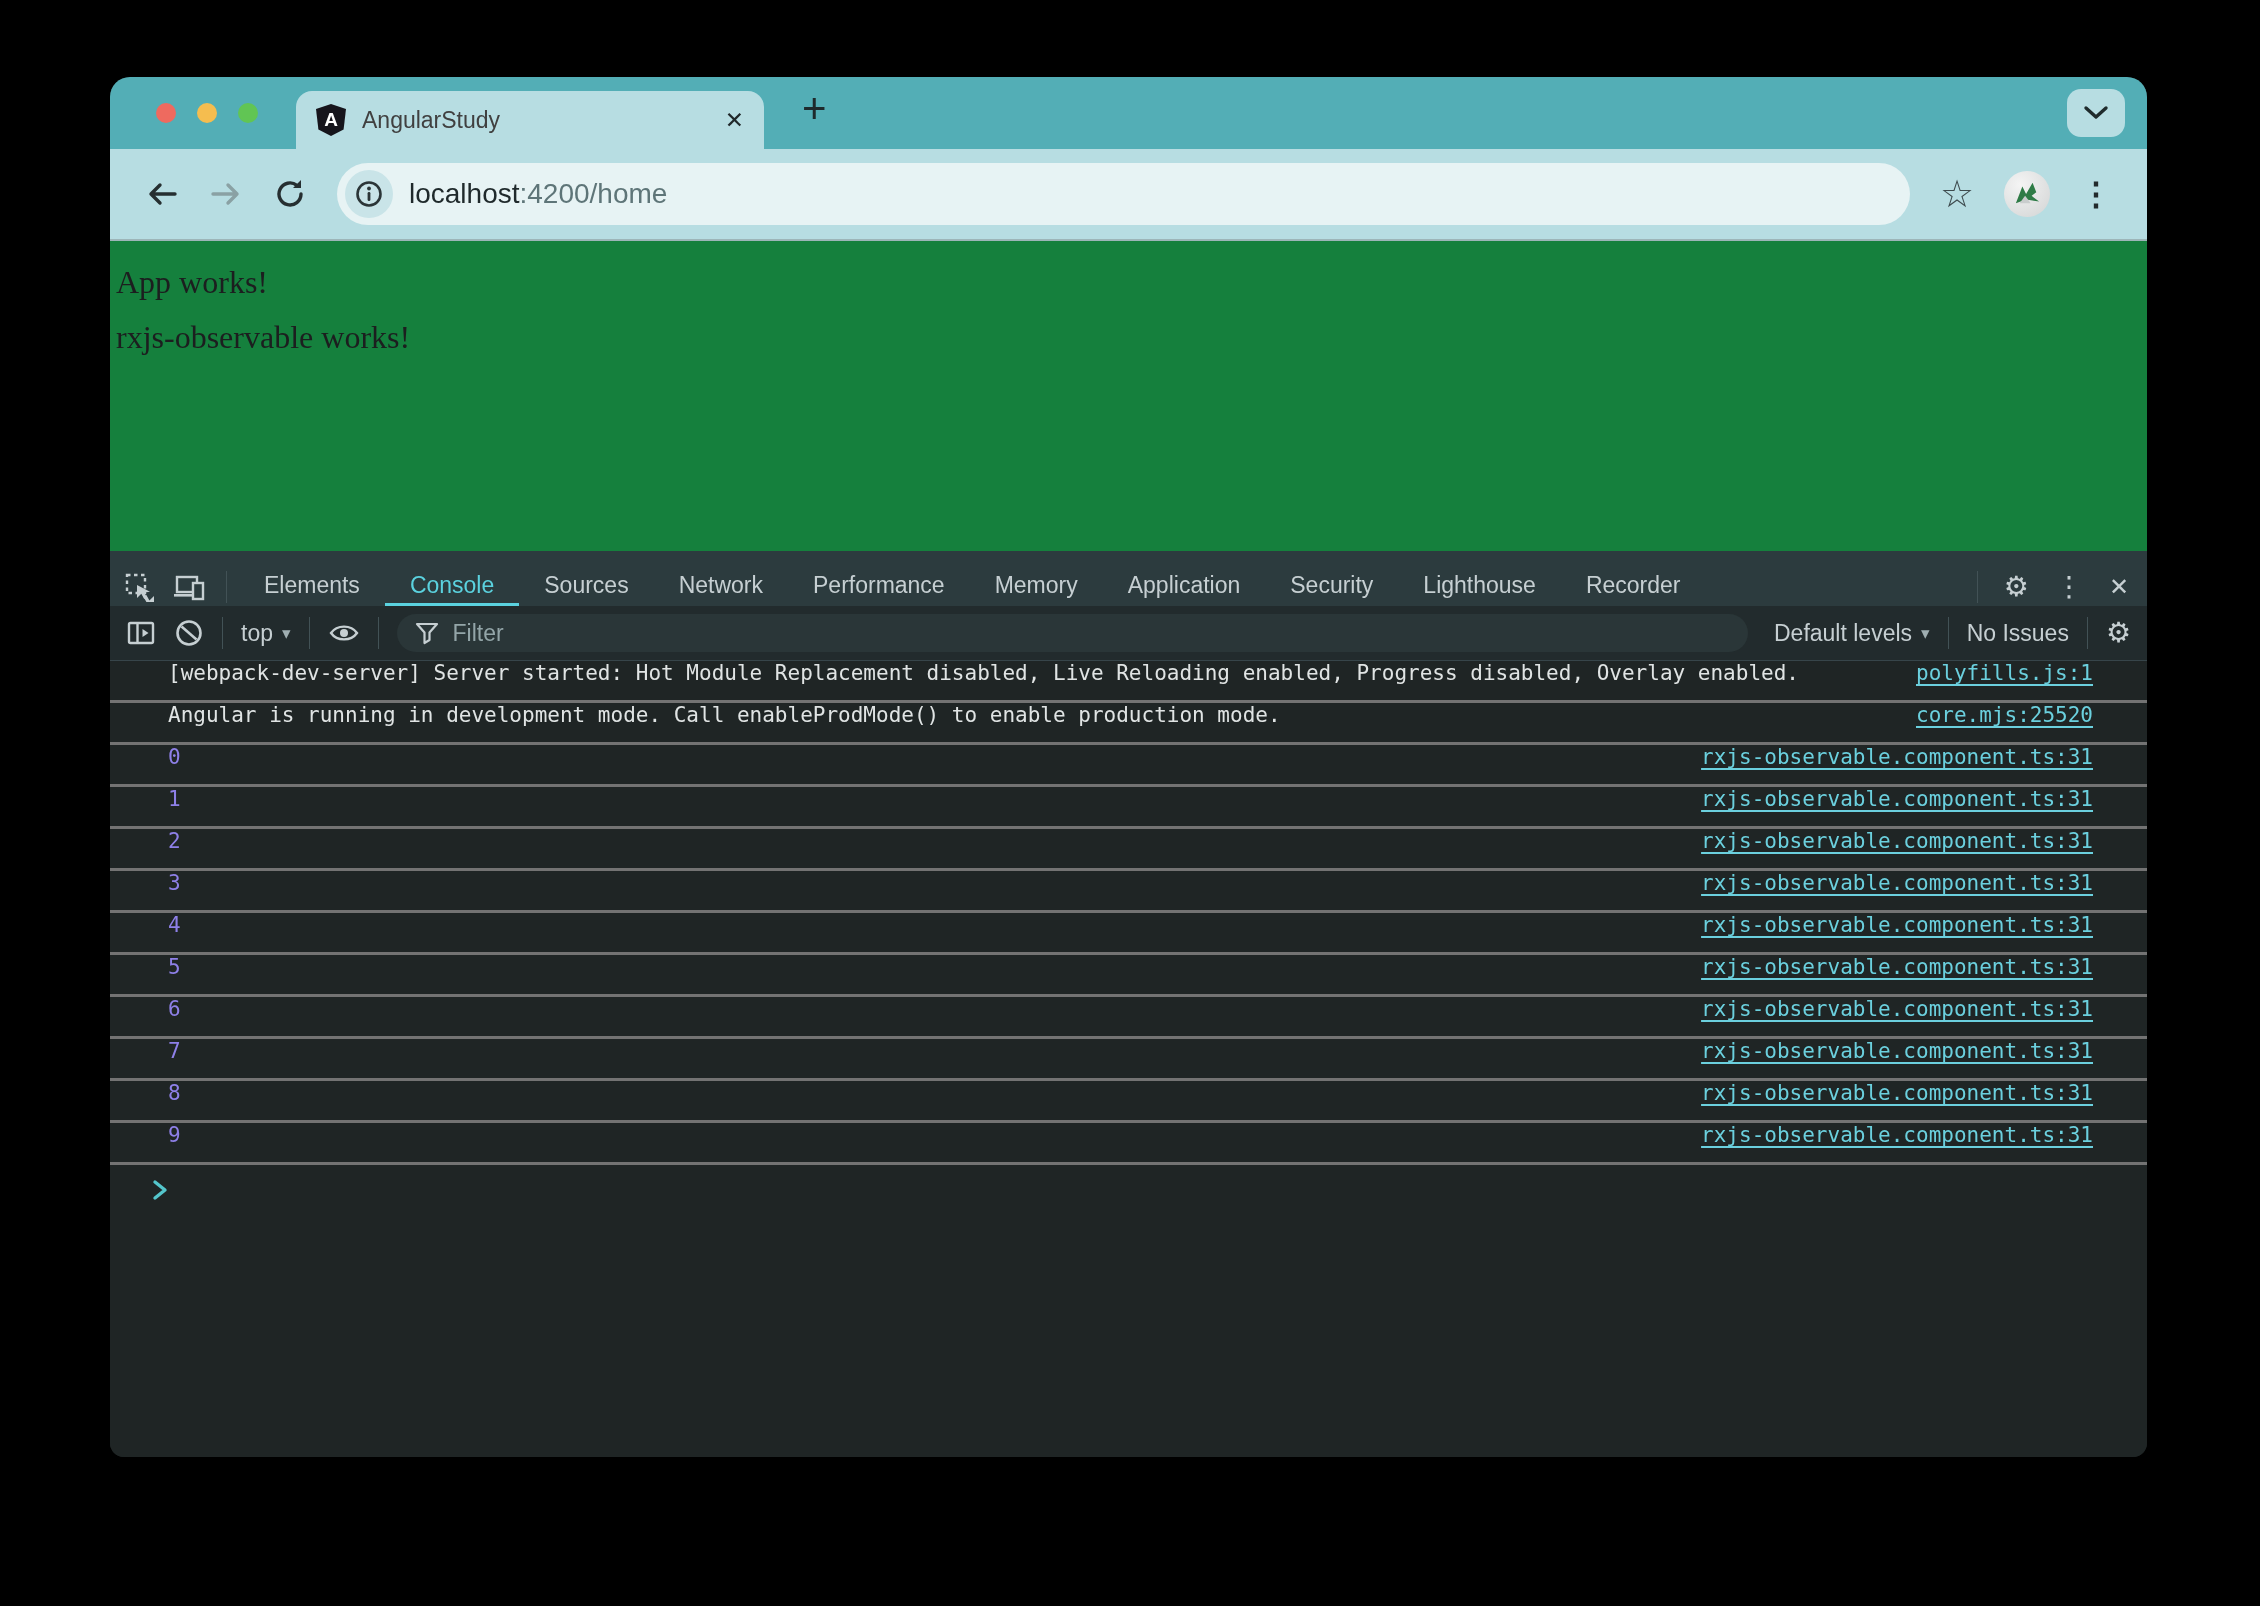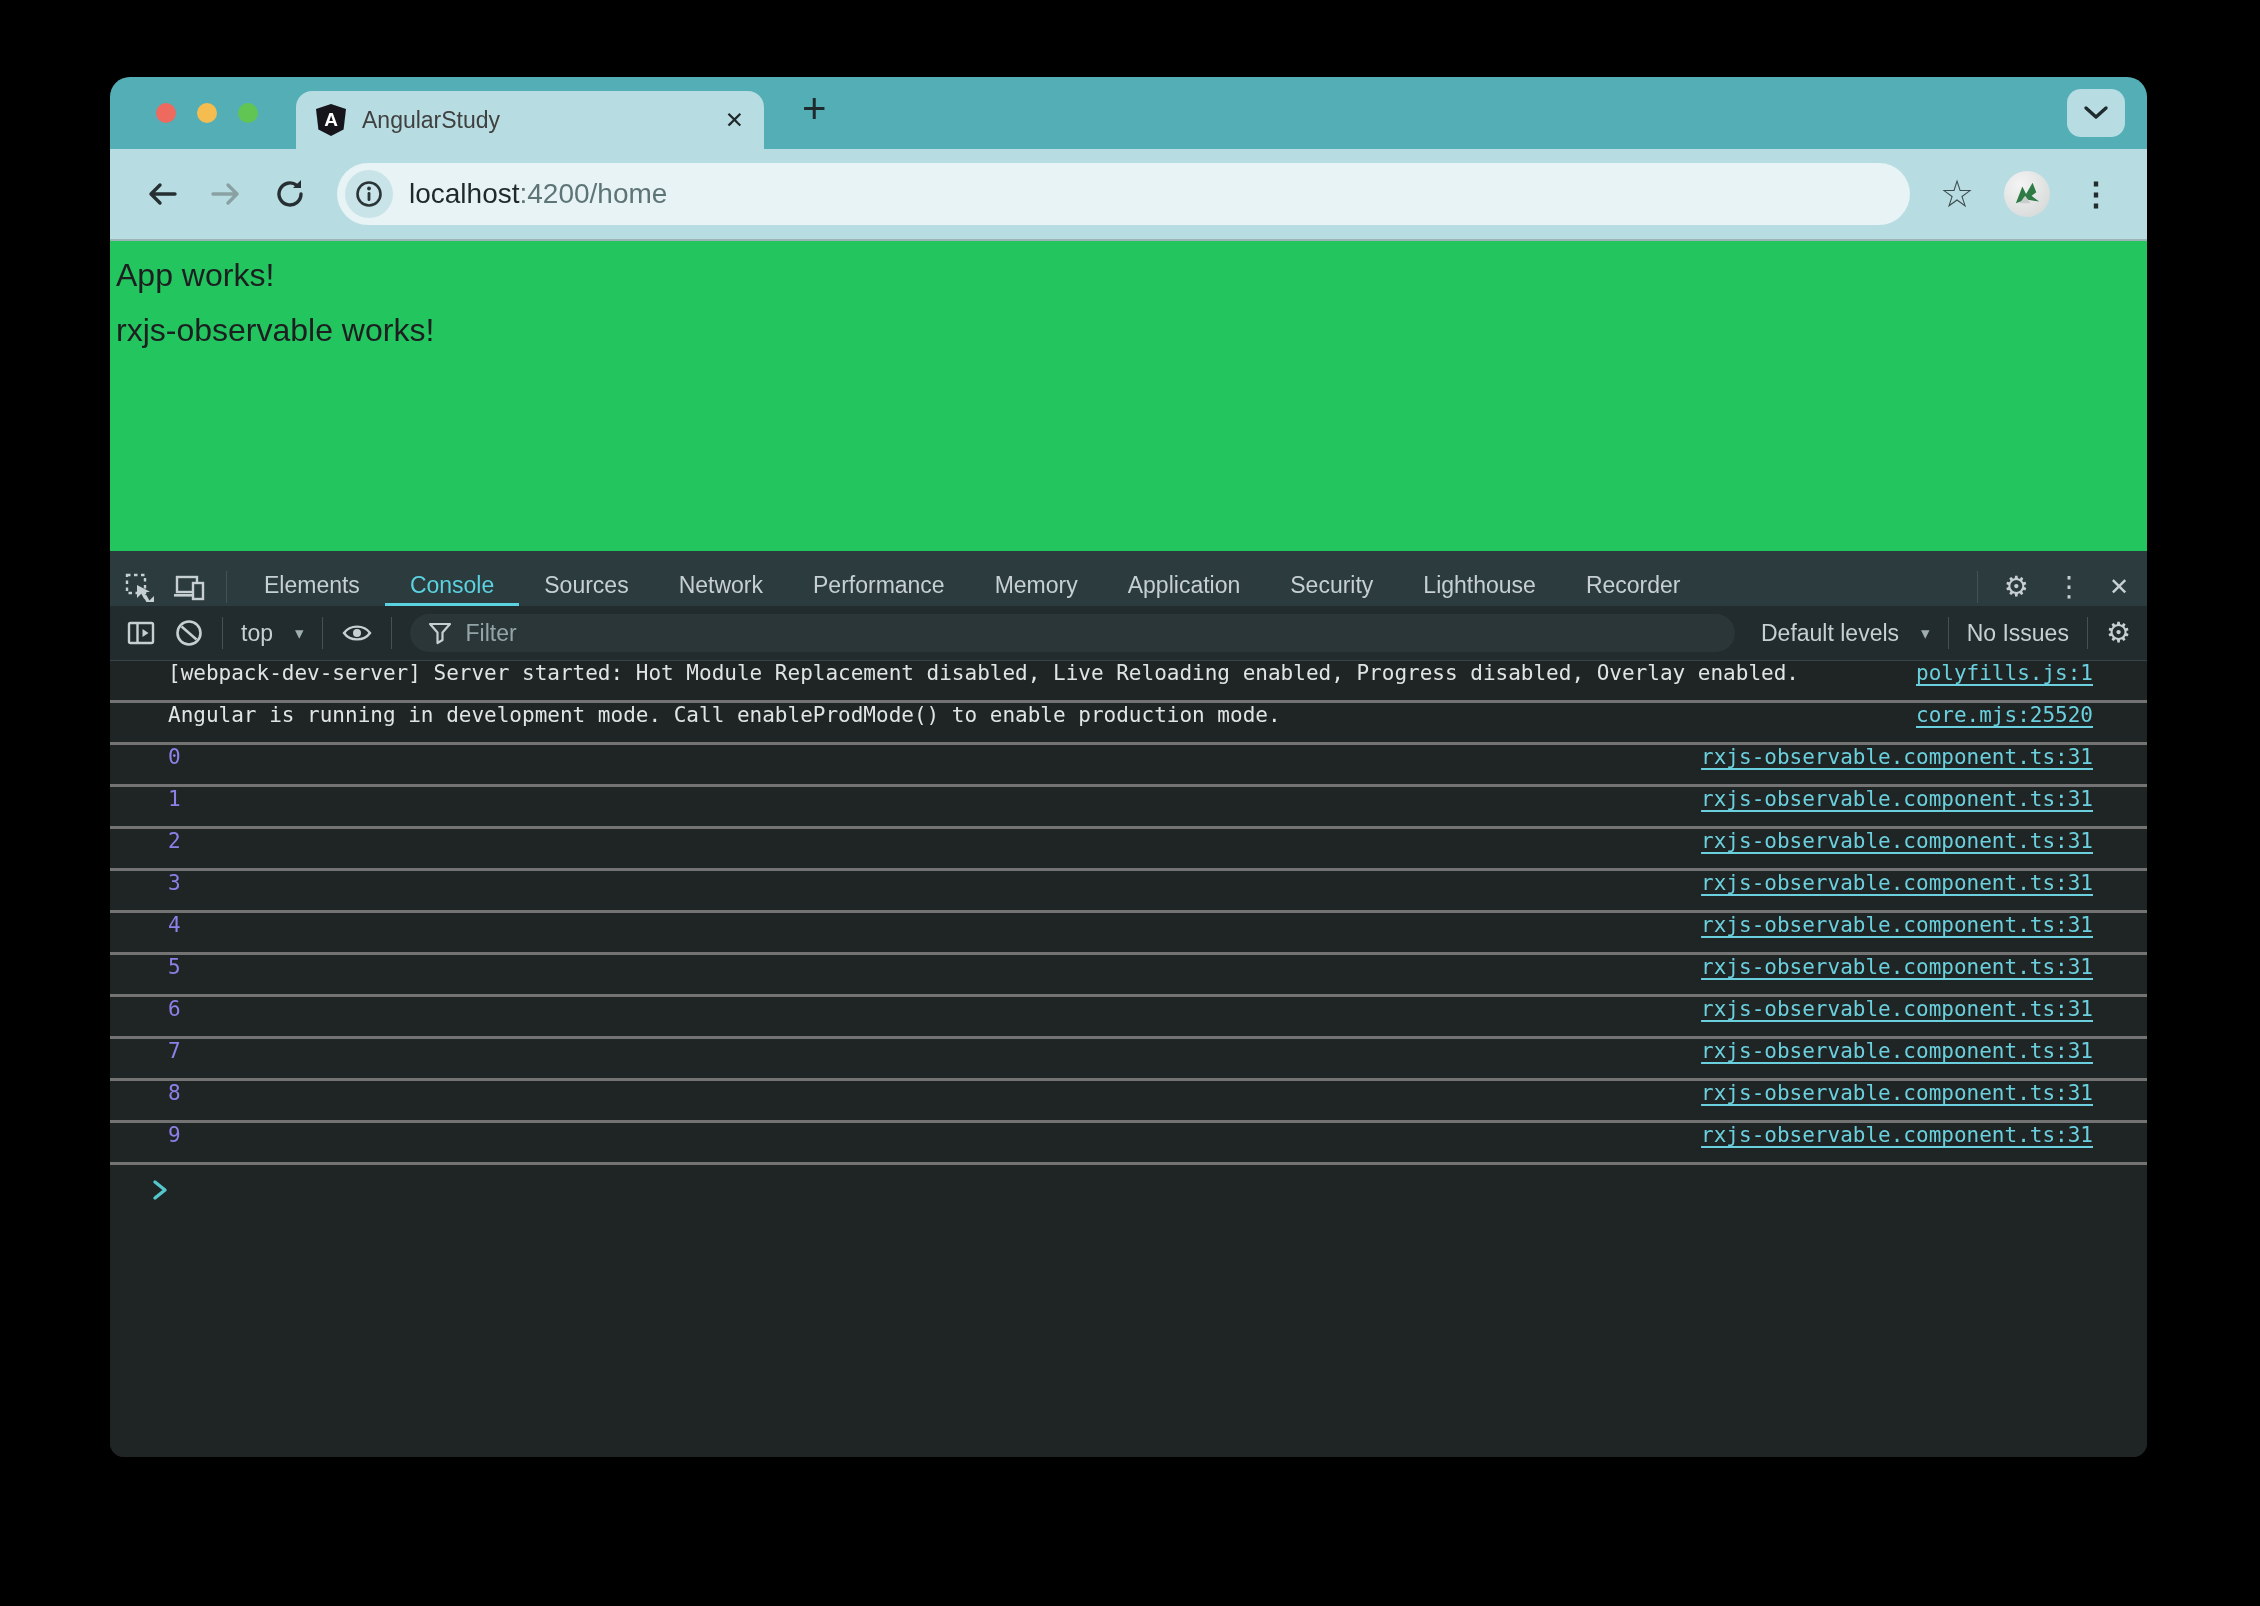--- a/index.html
+++ b/index.html
@@ -54,39 +54,39 @@
   .url .host { color:#1F292B; }
   .url .path { color:#5E7578; }
   .star-glyph { font-size:38px; color:#3E4B4E; line-height:1; }
   .avatar {
     width:46px; height:46px; border-radius:50%; overflow:hidden;
     background:radial-gradient(circle at 35% 30%, #F4F4F4, #D2D4D4);
     display:flex; align-items:center; justify-content:center;
   }
   .kebab { font-size:32px; color:#232B2D; font-weight:bold; line-height:1; }
   
-  .content { flex:1; background:#22c55e; padding:8px 20px 0 6px; overflow:hidden; }
+  .content { flex:1; background:#15803d; padding:15px 20px 0 6px; overflow:hidden;font-family:Liberation Serif, serif; }
   .content p { margin:0 0 18px 0; font-size:32px; color:#1C1E1F; }
   .content p:first-child { margin-top:8px; }
   
   .devtools { height:906px; flex:0 0 auto; display:flex; flex-direction:column; background:#1F2525; color:#C6CFD2; }
   .dt-tabbar { height:55px; background:#2C3B3E; display:flex; align-items:stretch; padding:16px 18px 0 14px; flex:0 0 auto; }
   .dt-left { display:flex; align-items:center; gap:20px; margin-right:12px; }
   .vdiv { width:1px; height:32px; background:#425256; align-self:center; }
   #dt-tabs { display:flex; align-items:stretch; }
   .dt-tab { display:flex; align-items:center; padding:0 25px; font-size:23px; color:#C6CFD2; border-bottom:3px solid transparent; white-space:nowrap; }
   .dt-tab.active { color:var(--devtools_accent,#5BD2DF); border-bottom-color:var(--devtools_accent,#5BD2DF); }
   .dt-right { margin-left:auto; display:flex; align-items:center; gap:26px; }
   .glyph { font-size:28px; color:#C6CFD2; line-height:1; }
   .glyph-sm { font-size:24px; color:#C6CFD2; line-height:1; }
   .dt-toolbar {
     height:55px; background:#222B2D; border-bottom:1px solid #37454A; flex:0 0 auto;
     display:flex; align-items:center; padding:0 16px; gap:18px;
   }
-  .label { font-size:23px; color:#C6CFD2; display:flex; align-items:center; gap:22px; white-space:nowrap; }
+  .label { font-size:23px; color:#C6CFD2; display:flex; align-items:center; gap:9px; white-space:nowrap; }
   .caret { font-size:17px; color:#9FAEB1; }
   .filterpill {
     flex:1; height:38px; background:#2A3638; border-radius:19px; min-width:0;
     display:flex; align-items:center; gap:12px; padding:0 18px; margin-right:8px;
   }
   .filterpill input {
     background:transparent; border:none; outline:none; flex:1; min-width:0;
     color:#C6CFD2; font-size:23px; font-family:"Liberation Sans", sans-serif;
   }
   .filterpill input::placeholder { color:#93A5A8; }

